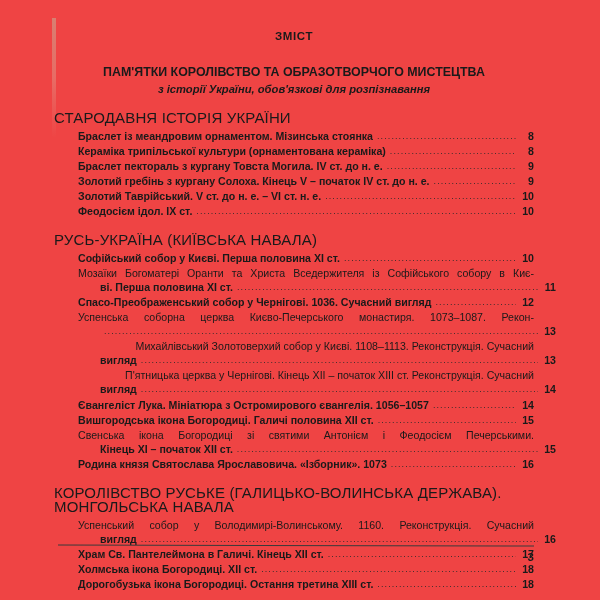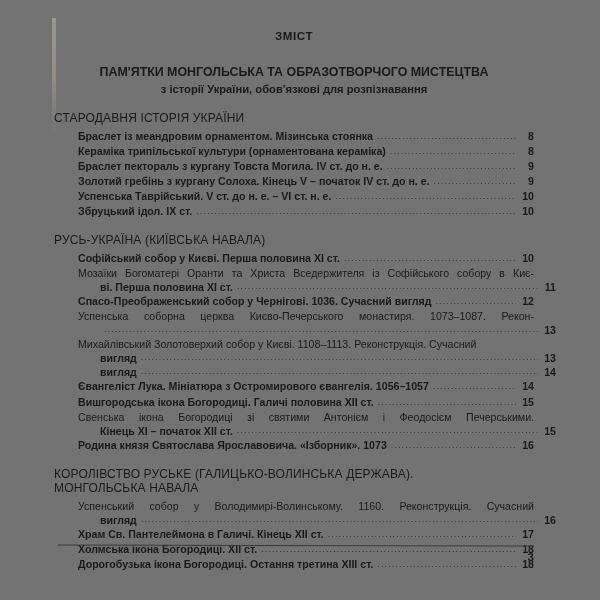--- a/index.html
+++ b/index.html
@@ -14,21 +14,21 @@
     color: #1a1a1a;
     overflow: hidden;
   }
 
   .page {
     position: relative;
     width: 600px;
     height: 600px;
     box-sizing: border-box;
     padding: 0;
-    background: #737373;
+    background: #ef4444;
   }
 
   
   .scan-edge {
     position: absolute;
     left: 52px;
     top: 18px;
     width: 4px;
     height: 120px;
     background: linear-gradient(to bottom,
@@ -59,27 +59,28 @@
     font-size: 12.4px;
     line-height: 16px;
     margin-top: 22px;
   }
   .main-subtitle {
     text-align: center;
     font-weight: bold;
     font-size: 11.2px;
     line-height: 15px;
     margin-top: 2px;
+    font-style: italic;
   }
 
   .section {
     margin-top: 14px;
   }
   .section-heading {
-    font-size: 12px;
+    font-size: 15px;
     line-height: 14.5px;
     letter-spacing: 0.15px;
     margin-bottom: 3px;
     white-space: pre-line;
   }
 
   .entries {
     margin: 0;
     padding: 0;
     list-style: none;
@@ -129,24 +130,24 @@
     font-weight: bold;
     font-size: 10.6px;
     min-width: 15px;
     text-align: right;
   }
 
   
   .entry-line1 {
     display: block;
     width: 100%;
+    text-align: right;
   }
   .entry-lastline {
     padding-left: 22px;
-    align-items: center;
   }
 
   .rule {
     position: absolute;
     left: 58px;
     top: 545px;
     width: 476px;
     height: 0;
     border-top: 1.1px solid #3a3a3a;
     transform: rotate(0.12deg);
@@ -166,21 +167,21 @@
 <body>
 
 <div class="page">
 
   <div class="scan-edge"></div>
 
   <div class="content">
 
     <div class="doc-title">ЗМІСТ</div>
 
-    <div class="main-title">ПАМ'ЯТКИ МОНГОЛЬСЬКА ТА ОБРАЗОТВОРЧОГО МИСТЕЦТВА</div>
+    <div class="main-title">ПАМ'ЯТКИ КОРОЛІВСТВО ТА ОБРАЗОТВОРЧОГО МИСТЕЦТВА</div>
     <div class="main-subtitle">з історії України, обов'язкові для розпізнавання</div>
 
     <div id="sections-host">
         <div class="section">
           <div class="section-heading">СТАРОДАВНЯ ІСТОРІЯ УКРАЇНИ</div>
           <ul class="entries">
             <li class="entry">
               <div class="row">
                 <span class="title">Браслет із меандровим орнаментом. Мізинська стоянка</span>
                 <span class="leader"></span>
@@ -203,28 +204,28 @@
             </li>
             <li class="entry">
               <div class="row">
                 <span class="title">Золотий гребінь з кургану Солоха. Кінець V – початок IV ст. до н. е.</span>
                 <span class="leader"></span>
                 <span class="pagenum">9</span>
               </div>
             </li>
             <li class="entry">
               <div class="row">
-                <span class="title">Успенська Таврійський. V ст. до н. е. – VI ст. н. е.</span>
+                <span class="title">Золотий Таврійський. V ст. до н. е. – VI ст. н. е.</span>
                 <span class="leader"></span>
                 <span class="pagenum">10</span>
               </div>
             </li>
             <li class="entry">
               <div class="row">
-                <span class="title">Збруцький ідол. IX ст.</span>
+                <span class="title">Феодосієм ідол. IX ст.</span>
                 <span class="leader"></span>
                 <span class="pagenum">10</span>
               </div>
             </li>
           </ul>
         </div>
         <div class="section">
           <div class="section-heading">РУСЬ-УКРАЇНА (КИЇВСЬКА НАВАЛА)</div>
           <ul class="entries">
             <li class="entry">
@@ -258,20 +259,21 @@
             </li>
             <li class="entry">
               <span class="entry-line1">Михайлівський Золотоверхий собор у Києві. 1108–1113. Реконструкція. Сучасний</span>
               <div class="row entry-lastline">
                 <span class="title">вигляд</span>
                 <span class="leader"></span>
                 <span class="pagenum">13</span>
               </div>
             </li>
             <li class="entry">
+              <span class="entry-line1">П'ятницька церква у Чернігові. Кінець XII – початок XIII ст. Реконструкція. Сучасний</span>
               <div class="row entry-lastline">
                 <span class="title">вигляд</span>
                 <span class="leader"></span>
                 <span class="pagenum">14</span>
               </div>
             </li>
             <li class="entry">
               <div class="row">
                 <span class="title">Євангеліст Лука. Мініатюра з Остромирового євангелія. 1056–1057</span>
                 <span class="leader"></span>

